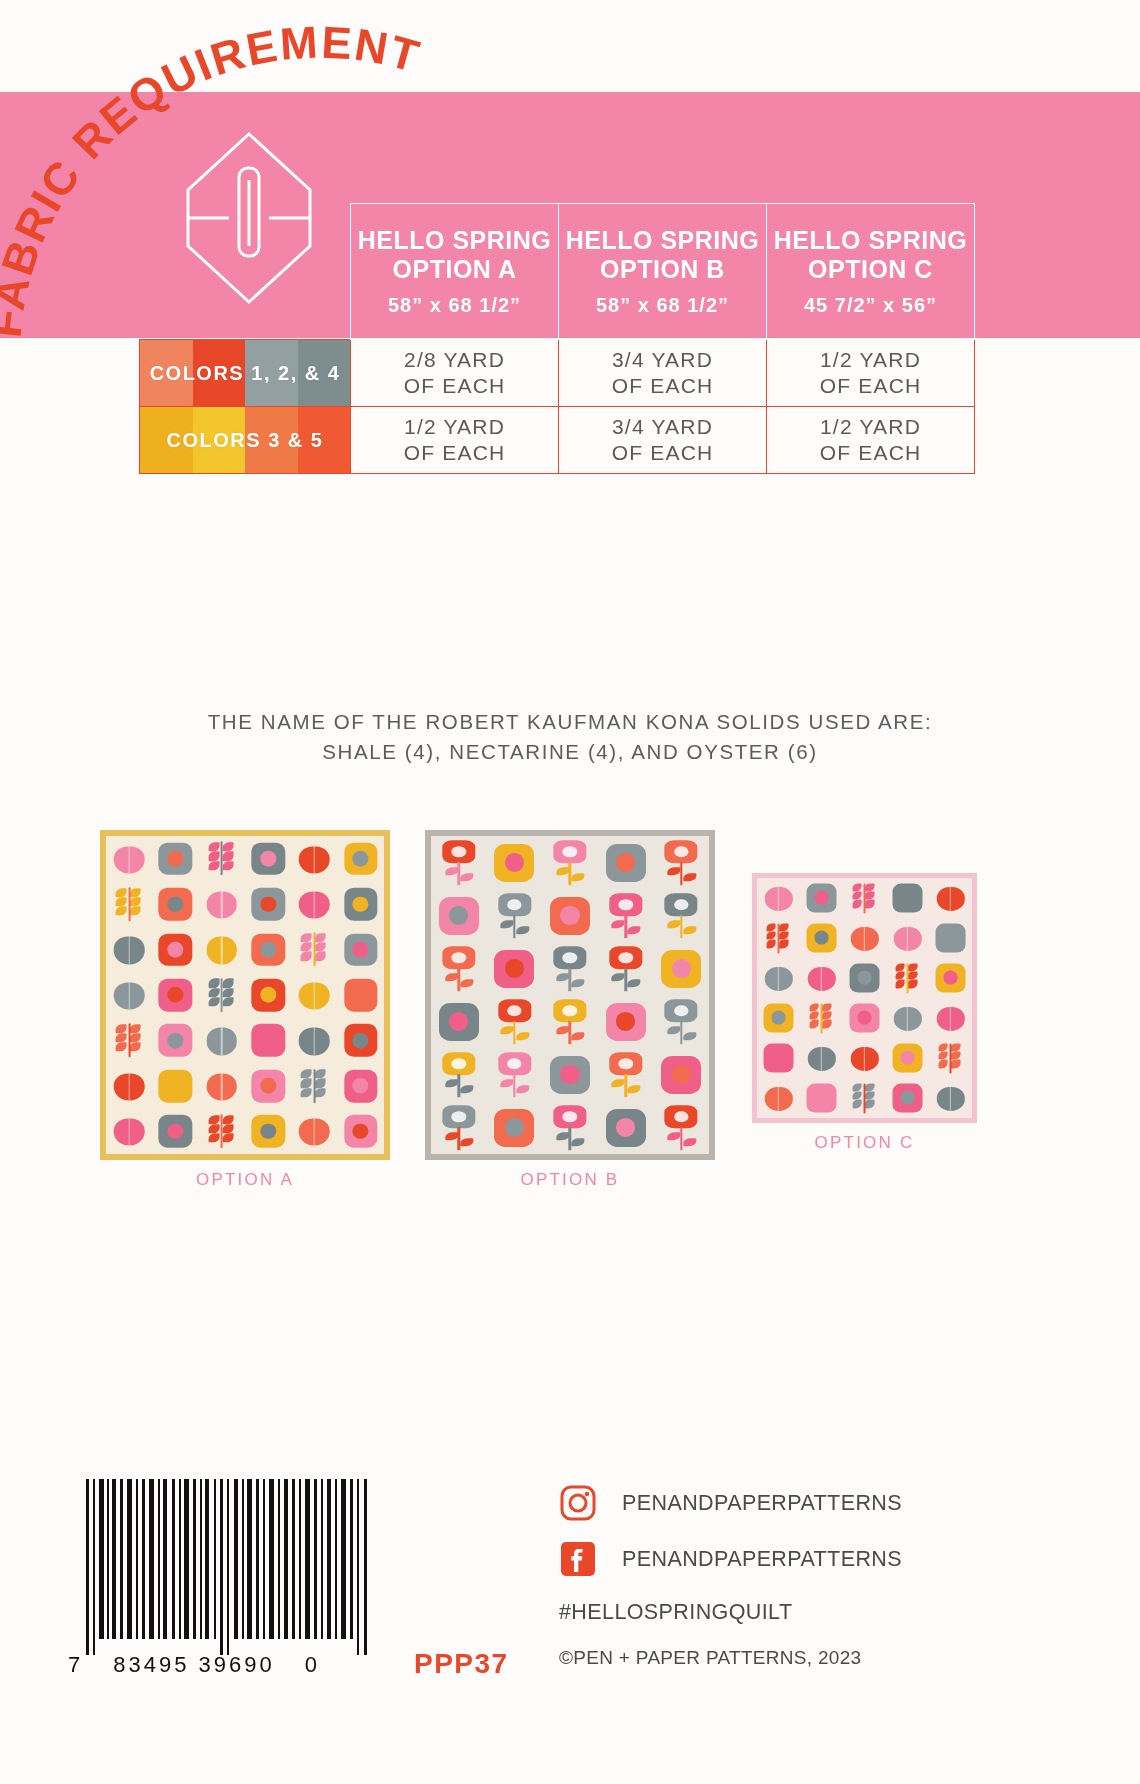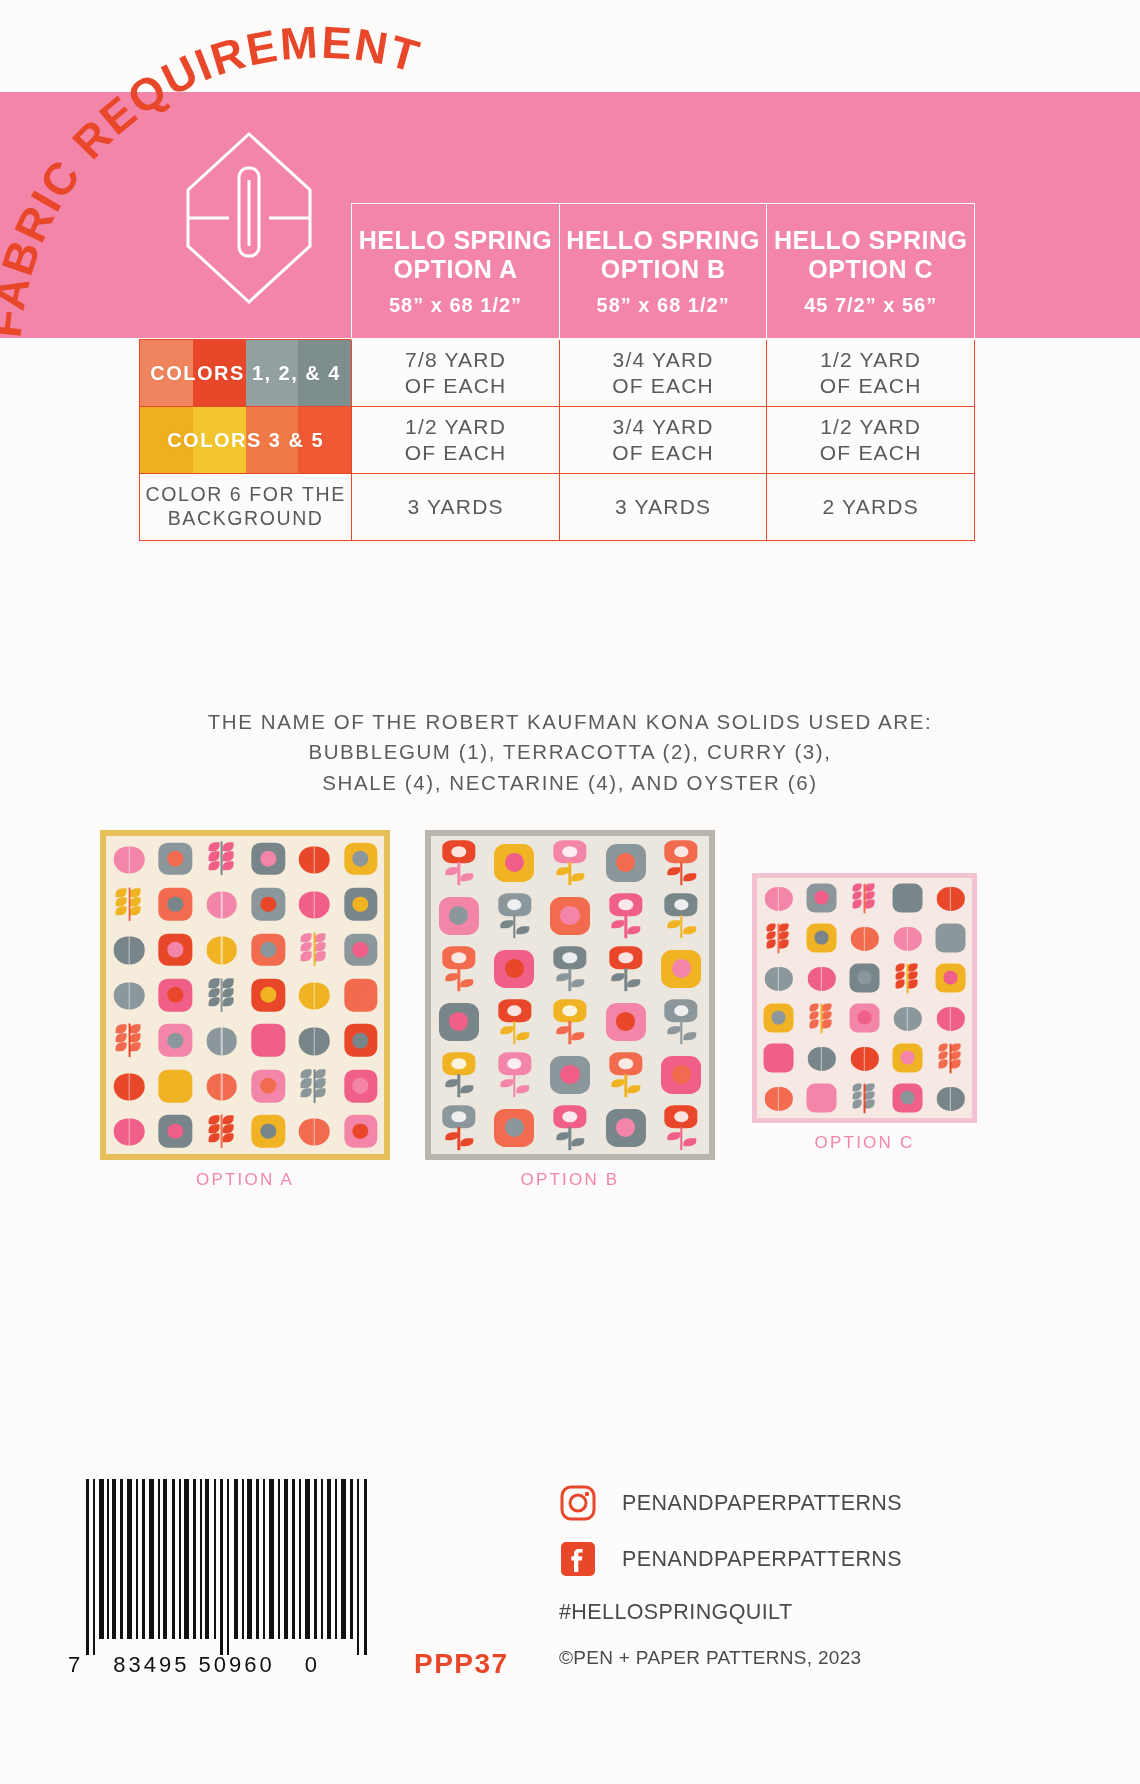--- a/index.html
+++ b/index.html
@@ -410,21 +410,21 @@
         <span class="swatch-strip">
           <i style="background:#f0845f"></i>
               <i style="background:#e8472a"></i>
               <i style="background:#93a0a2"></i>
               <i style="background:#7e8d8e"></i>
         </span>
         <span class="swatch-text">COLORS 1, 2, &amp; 4</span>
       </span>
     </td>
     <td class="val-cell two-line">
-      <div>7/8 YARD</div>
+      <div>2/8 YARD</div>
       <div>OF EACH</div>
     </td>
     <td class="val-cell two-line">
       <div>3/4 YARD</div>
       <div>OF EACH</div>
     </td>
     <td class="val-cell two-line">
       <div>1/2 YARD</div>
       <div>OF EACH</div>
     </td>
@@ -449,37 +449,27 @@
     <td class="val-cell two-line">
       <div>3/4 YARD</div>
       <div>OF EACH</div>
     </td>
     <td class="val-cell two-line">
       <div>1/2 YARD</div>
       <div>OF EACH</div>
     </td>
   </tr>
 
-  <tr>
-    <td class="row-label two-line">
-      <div>COLOR 6 FOR THE</div>
-      <div>BACKGROUND</div>
-    </td>
-    <td class="val-cell">3 YARDS</td>
-    <td class="val-cell">3 YARDS</td>
-    <td class="val-cell">2 YARDS</td>
-  </tr>
 
 
 </tbody>
   </table>
 
 <div class="kona-note">
   <div>THE NAME OF THE ROBERT KAUFMAN KONA SOLIDS USED ARE:</div>
-  <div>BUBBLEGUM (1), TERRACOTTA (2), CURRY (3),</div>
   <div>SHALE (4), NECTARINE (4), AND OYSTER (6)</div>
 </div>
 
 <div class="quilts">
 
   <div class="quilt" style="left:100px; top:4px; width:290px;">
     <div class="quilt-frame" style="width:290px;height:330px;background:#f5ecdc;border:6px solid #e8c05a;">
       <div class="grid" id="gridA" style="grid-template-columns:repeat(6,1fr);grid-template-rows:repeat(7,1fr);">
           <div class="cell">
             <div class="bug" style="background: rgb(243, 134, 168);"></div>
@@ -1045,21 +1035,21 @@
       <rect x="257" y="0" width="5" height="160"></rect>
       <rect x="266" y="0" width="3" height="160"></rect>
       <rect x="273" y="0" width="2" height="176"></rect>
       <rect x="280" y="0" width="3" height="176"></rect>
     </g>
   </svg>
 </div>
 
 <div class="barcode-digits">
   <span>7</span>
-  <span>83495  50960</span>
+  <span>83495  39690</span>
   <span>0</span>
 </div>
 
 <div class="ppp-code">PPP37</div>
 
 <div class="contact">
 
 
   <div class="contact-row">
     <span class="contact-icon">

